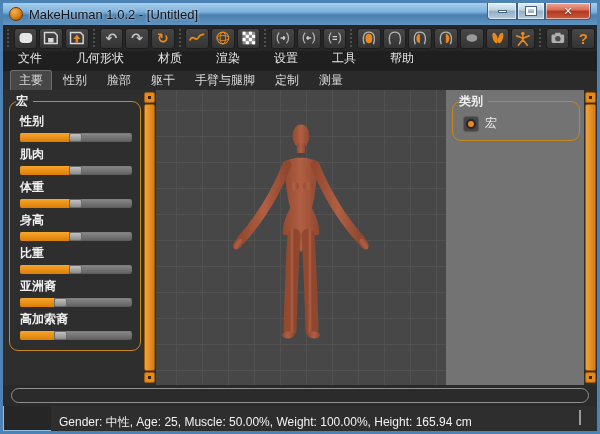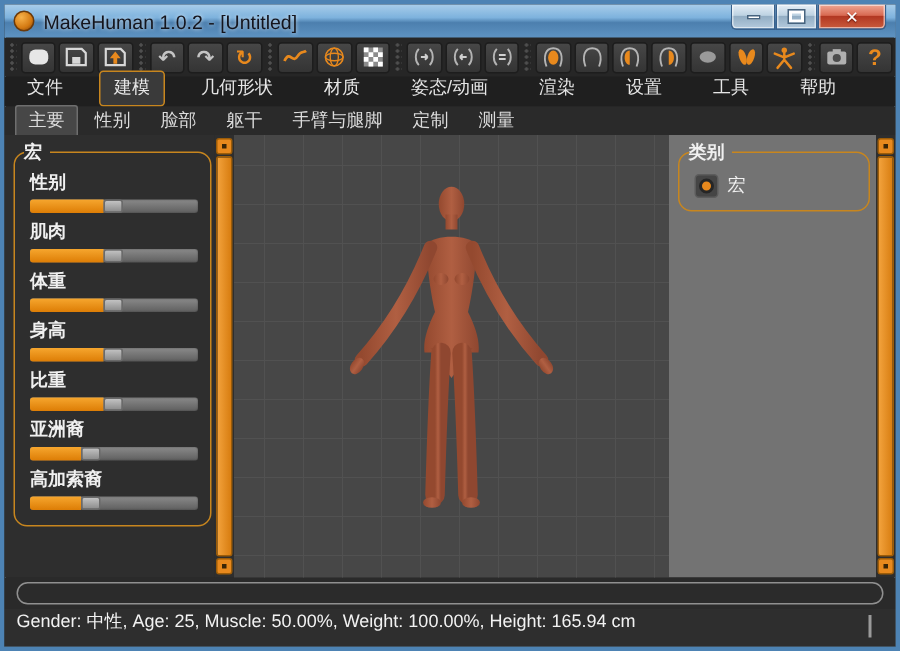--- a/index.html
+++ b/index.html
@@ -48,21 +48,21 @@
   .radio-label { font-size:12px; color:#f0f0f0; }
   .vscroll { width:13px; flex:0 0 13px; display:flex; flex-direction:column; padding:2px 1px; background:#2e2e2e; }
   .vscroll .cap { height:11px; flex:0 0 11px; background:#e8891d; border:1px solid #9c5c08; border-radius:2px; display:flex; align-items:center; justify-content:center; }
   .vscroll .cap::after { content:""; width:3px; height:3px; background:#3a2506; }
   .vscroll .bar { flex:1; margin:1px 0; background:linear-gradient(90deg,#f2a23c,#d87d10); border:1px solid #9c5c08; border-radius:2px; }
   .viewport { flex:1; position:relative; background-color:#474747; background-image:linear-gradient(#515151 1px, transparent 1px),linear-gradient(90deg,#515151 1px, transparent 1px); background-size:26px 26px; background-position:-6px -6px; }
   .viewport svg { position:absolute; left:0; top:0; }
   
   .progressrow { flex:0 0 21px; display:flex; align-items:center; padding:0 8px; background:#2a2a2a; }
   .progressbox { width:100%; height:15px; border:1px solid #909090; border-radius:8px; background:#2b2b2b; }
-  .statusbar { flex:1; background:#2e2e2e; display:flex; align-items:flex-start; padding:0 8px; position:relative; }
+  .statusbar { flex:1; background:#2e2e2e; display:flex; align-items:flex-end; padding:0 8px; position:relative;margin-left:48px; }
   .status-text { font-size:12px; color:#f2f2f2; }
   .caret { position:absolute; right:16px; top:4px; width:2px; height:15px; background:#9a9a9a; }
 </style>
 </head>
 <body>
 
 <div class="window">
 
   <div class="titlebar">
     <div class="logo"></div>
@@ -205,24 +205,22 @@
           <circle cx="12" cy="9.7" r="3" fill="#4c4c4c"></circle>
         </svg>
       </div>
     <div class="tbtn">
         <span class="help-glyph">?</span>
       </div>
   </div>
 
   <div class="tabrow">
     <div class="tab">文件</div>
-    <div class="tab sel">建模</div>
     <div class="tab">几何形状</div>
     <div class="tab">材质</div>
-    <div class="tab">姿态/动画</div>
     <div class="tab">渲染</div>
     <div class="tab">设置</div>
     <div class="tab">工具</div>
     <div class="tab">帮助</div>
   </div>
 
   <div class="subtabrow">
     <div class="subtab sel">主要</div>
     <div class="subtab">性别</div>
     <div class="subtab">脸部</div>

